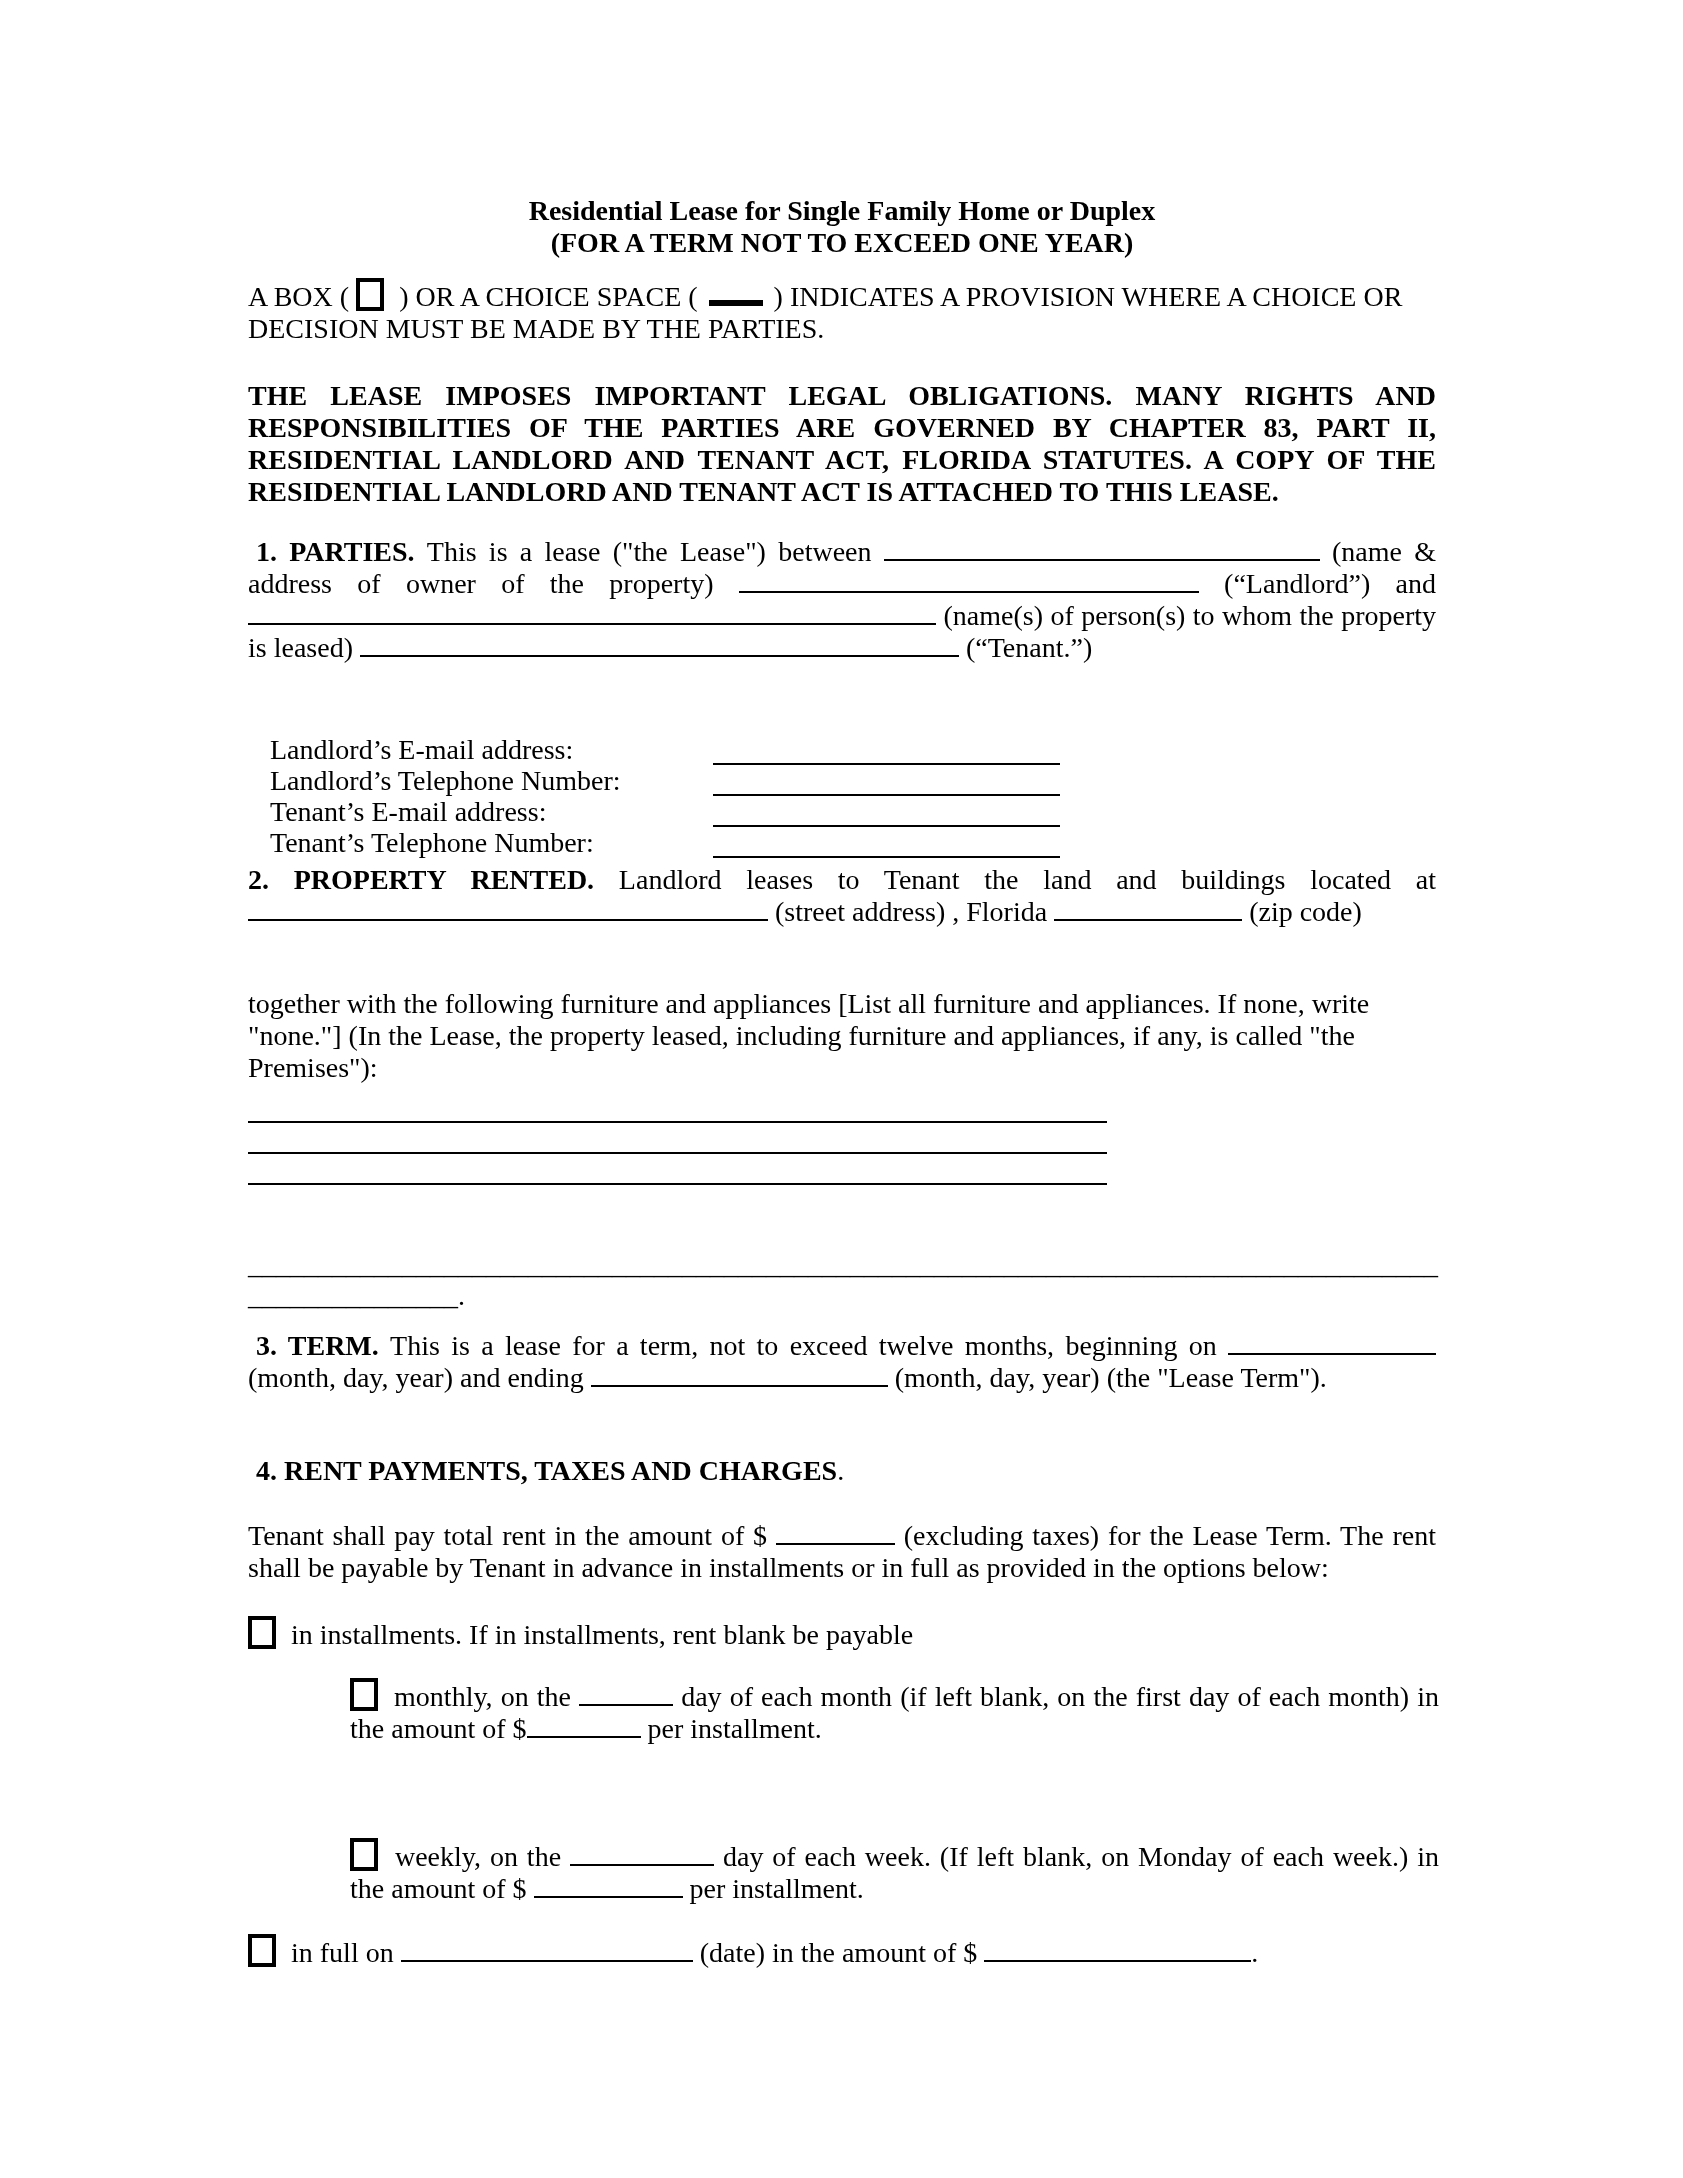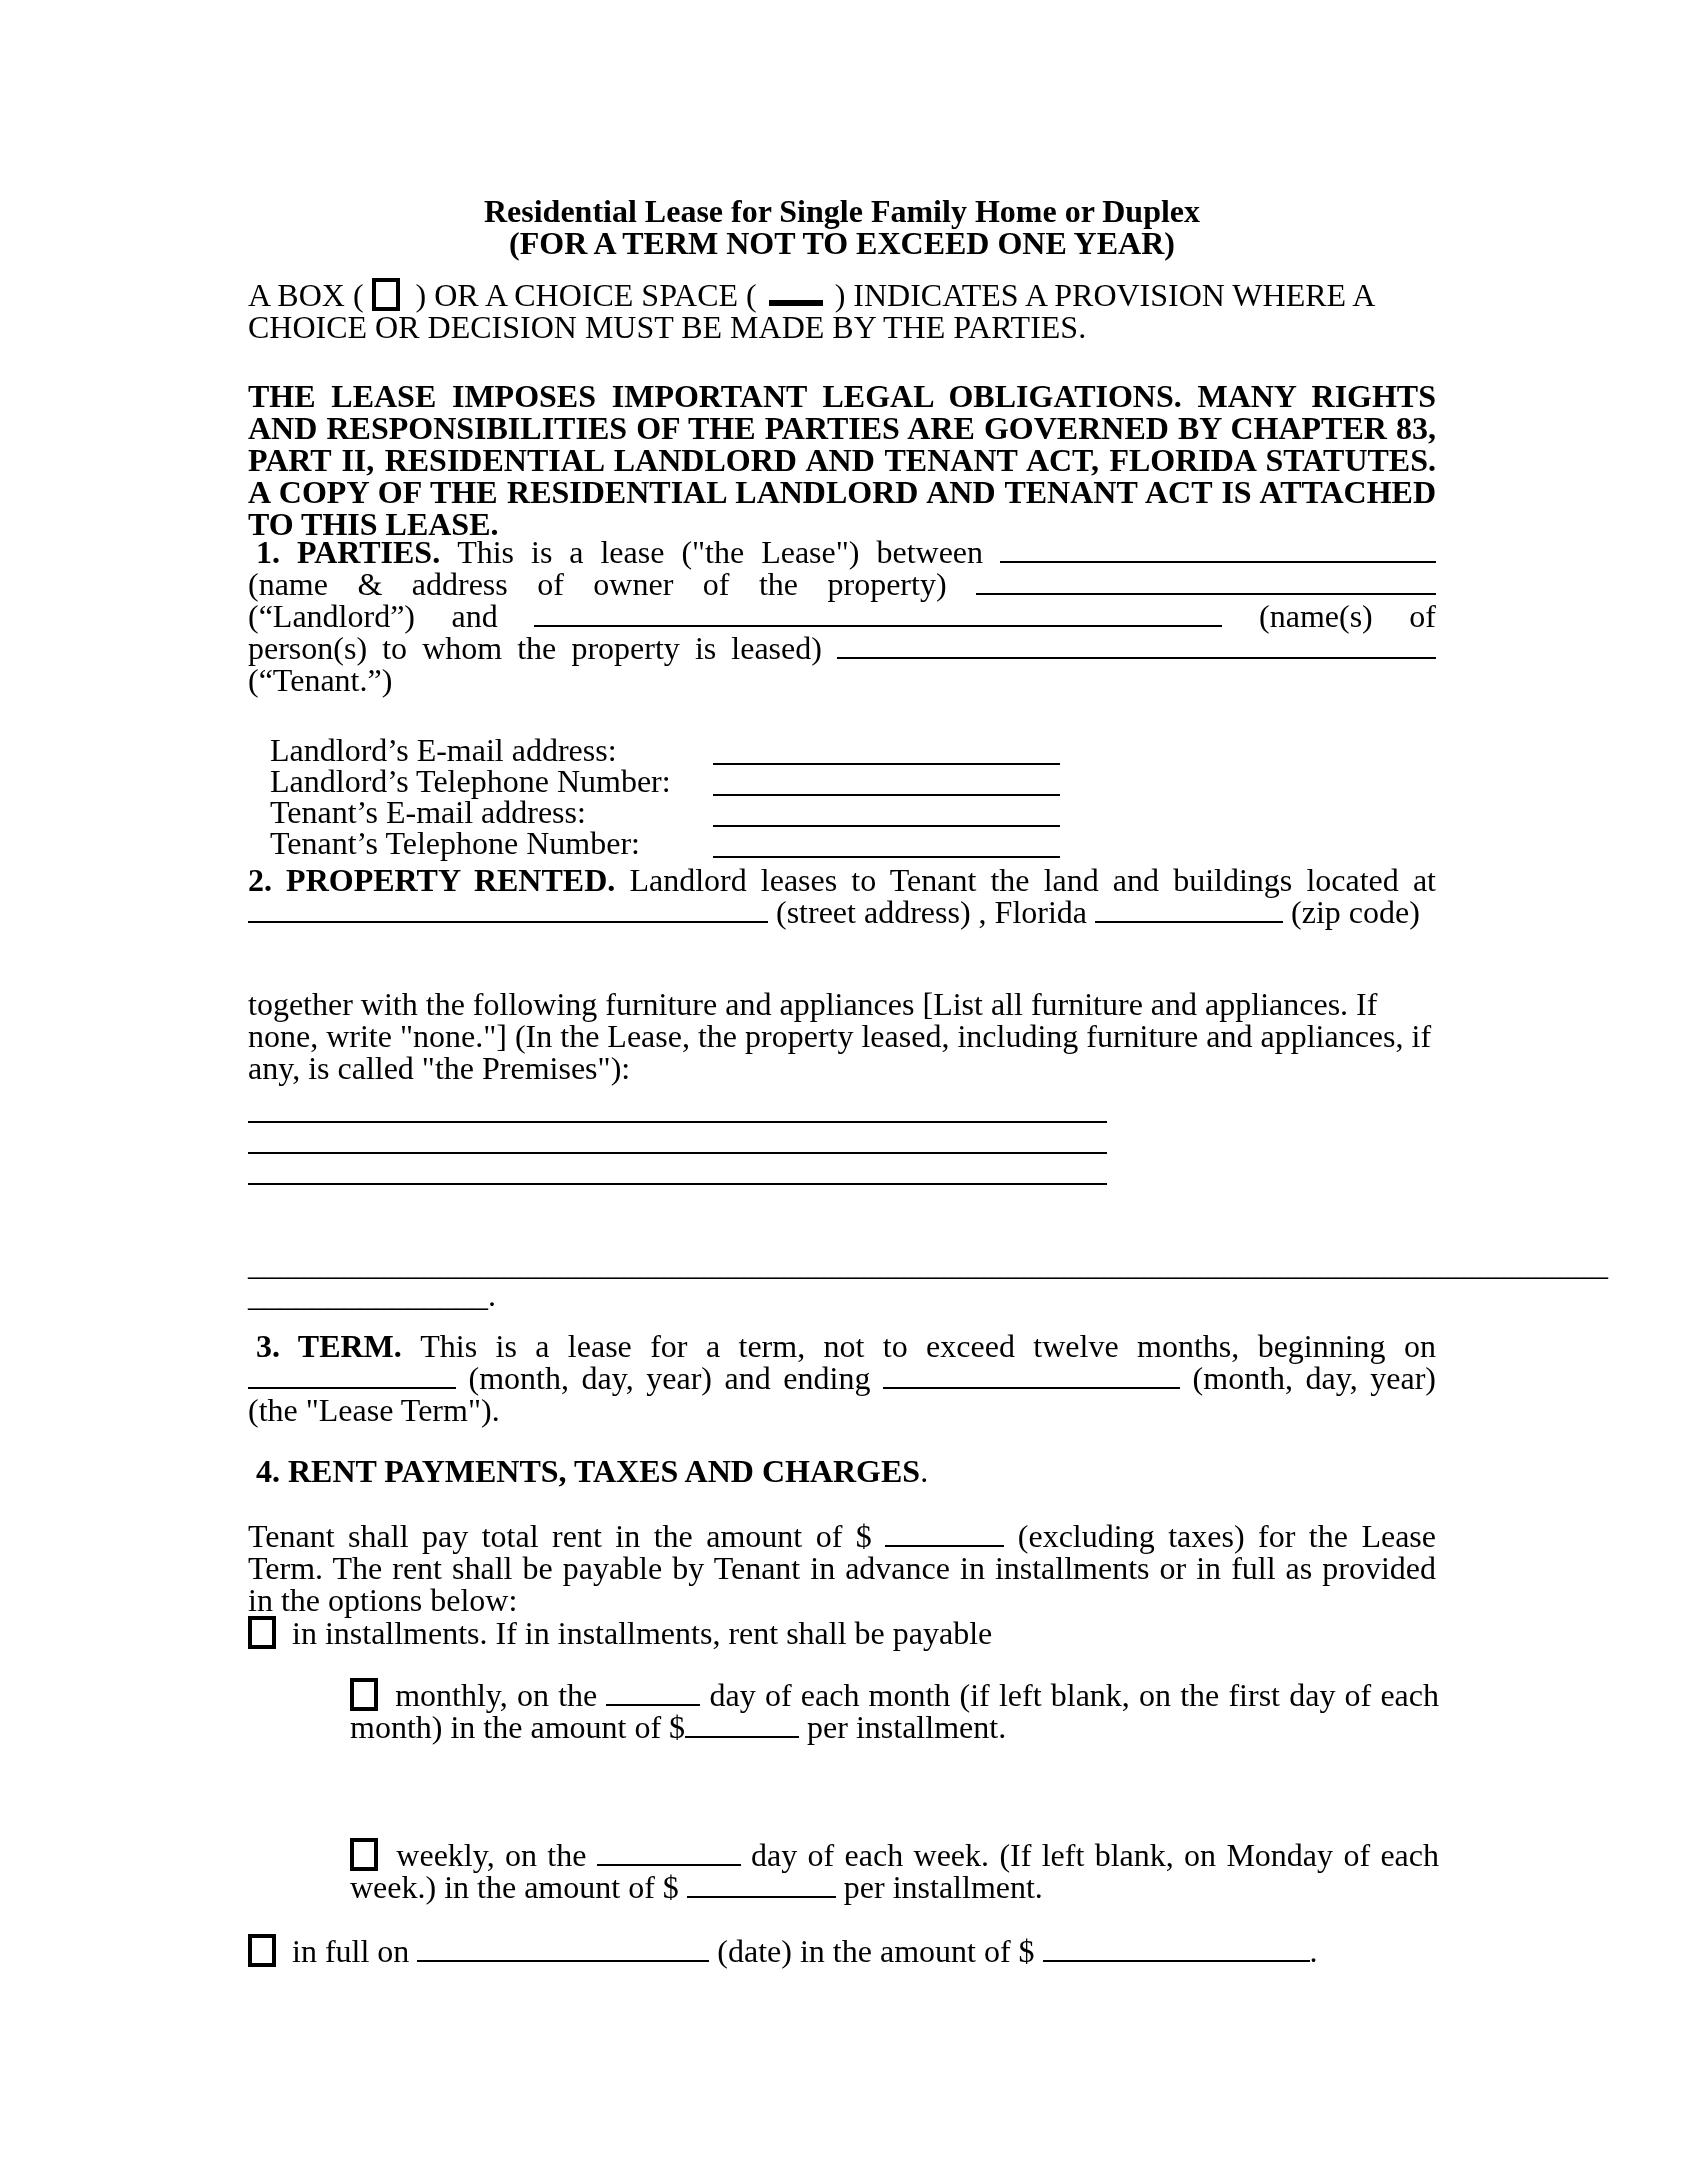--- a/index.html
+++ b/index.html
@@ -1,21 +1,21 @@
 <!DOCTYPE html>
 <html><head>
 <meta charset="utf-8">
 <style>
   html,body{margin:0;padding:0;background:#ffffff;}
   .page{
     position:relative;
     width:1683px;height:2178px;
     background:#ffffff;
     font-family:"Liberation Serif","DejaVu Serif",serif;
-    font-size:32px;line-height:32px;color:#000;
+    font-size:28px;line-height:32px;color:#000;
   }
   .blk{position:absolute;left:248px;width:1188px;margin:0;}
   .j{text-align:justify;}
   .center{text-align:center;}
   .bold{font-weight:bold;}
   .ind{text-indent:8px;}
   b{font-weight:bold;}
   .blank{
     display:inline-block;height:2px;border-bottom:2px solid #000;
     vertical-align:baseline;
@@ -89,21 +89,21 @@
     <div class="blank-text">_____________________________________________________________________________________</div>
     <div class="blank-text">_______________.</div>
   </div>
 
   <p class="blk j ind" style="top:1330px;"><b>3.  TERM. </b><span>This is a lease for a term, not to exceed twelve months, beginning on </span><span class="blank" style="width: 208px;"></span><span> (month, day, year) and ending  </span><span class="blank" style="width: 297px;"></span><span> (month, day, year) (the "Lease Term").</span></p>
 
   <p class="blk ind" style="top:1455px;"><b>4. RENT PAYMENTS, TAXES AND CHARGES</b><span>.</span></p>
 
   <p class="blk j" style="top:1520px;"><span>Tenant shall pay total rent in the amount of $ </span><span class="blank" style="width: 119px;"></span><span>  (excluding taxes) for the Lease Term. The rent shall be payable by Tenant in advance in installments or in full as provided in the options below:</span></p>
 
-  <p class="blk" style="top:1616px;"><span class="checkbox"></span><span> in installments. If in installments, rent shall be payable</span></p>
+  <p class="blk" style="top:1616px;"><span class="checkbox"></span><span> in installments. If in installments, rent blank be payable</span></p>
 
   <p class="blk j" style="top:1678px;left:350px;width:1089px;"><span class="checkbox"></span><span> monthly, on the </span><span class="blank" style="width: 94px;"></span><span> day of each month (if left blank, on the first day of each month) in the amount of $</span><span class="blank" style="width: 114px;"></span><span> per installment.</span></p>
 
 
   <p class="blk j" style="top:1838px;left:350px;width:1089px;"><span class="checkbox"></span><span> weekly, on the </span><span class="blank" style="width: 144px;"></span><span> day of each week. (If left blank, on Monday of each week.) in the amount of $ </span><span class="blank" style="width: 149px;"></span><span> per installment.</span></p>
 
   <p class="blk" style="top:1934px;"><span class="checkbox"></span><span> in full on </span><span class="blank" style="width: 292px;"></span><span> (date) in the amount of $ </span><span class="blank" style="width: 267px;"></span><span>.</span></p>
 
 </div>
 

